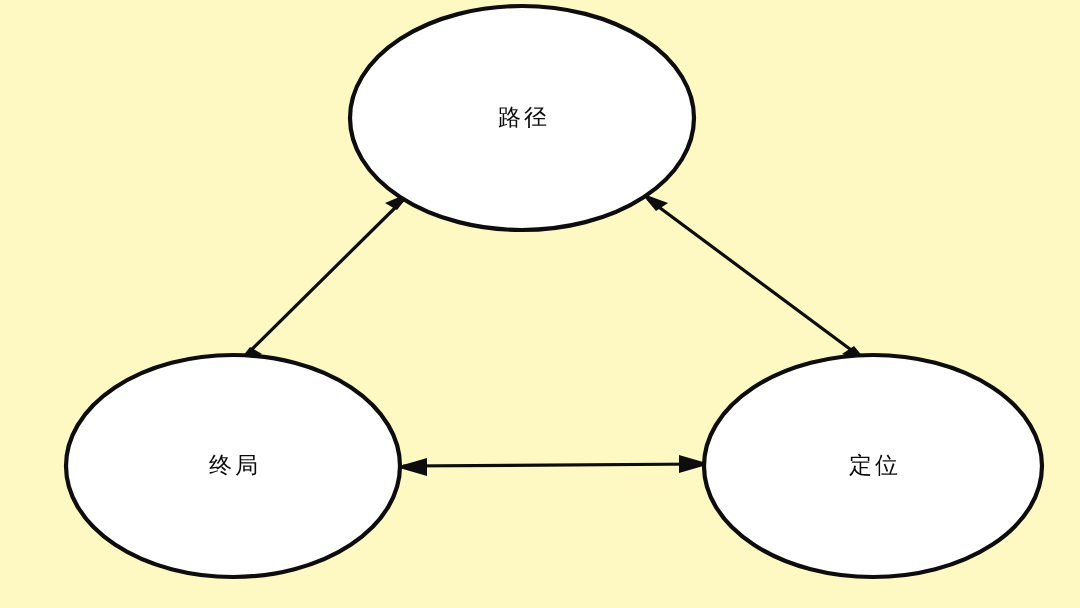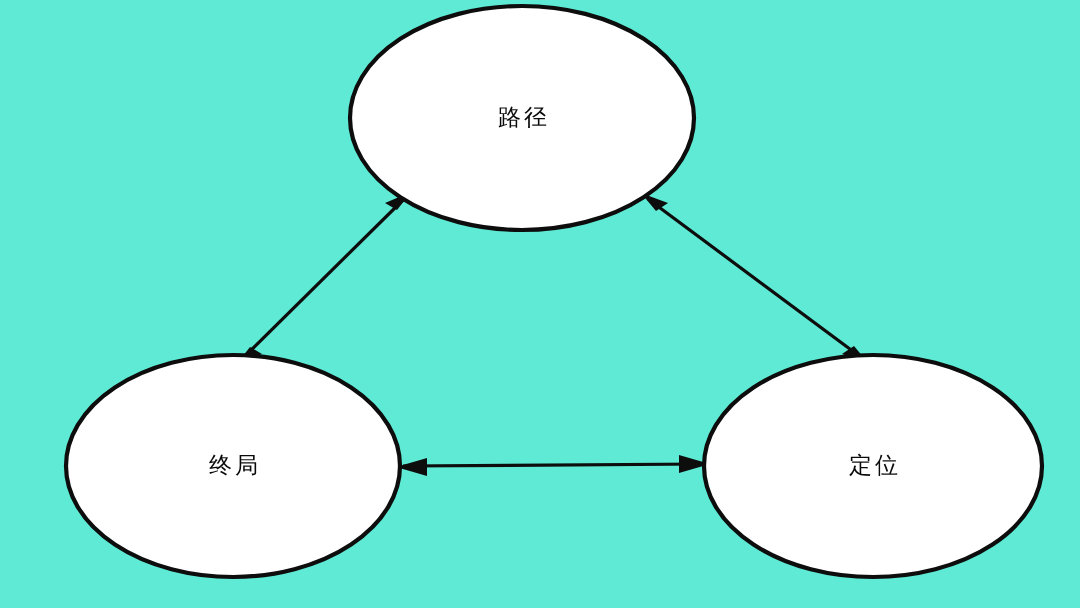--- a/index.html
+++ b/index.html
@@ -10,21 +10,21 @@
   body {
     width: 1080px;
     height: 608px;
     font-family: "Liberation Serif", "DejaVu Serif", serif;
     overflow: hidden;
   }
   #diagram-canvas {
     position: relative;
     width: 1080px;
     height: 608px;
-    background: #5eead4;
+    background: #fef9c3;
   }
   #diagram-svg {
     position: absolute;
     top: 0;
     left: 0;
     width: 1080px;
     height: 608px;
     display: block;
   }
   .node-ellipse {

